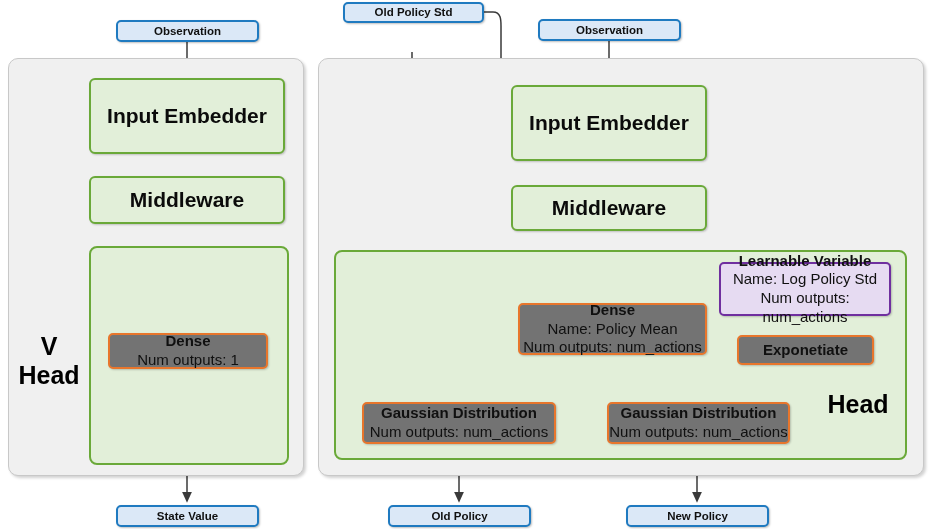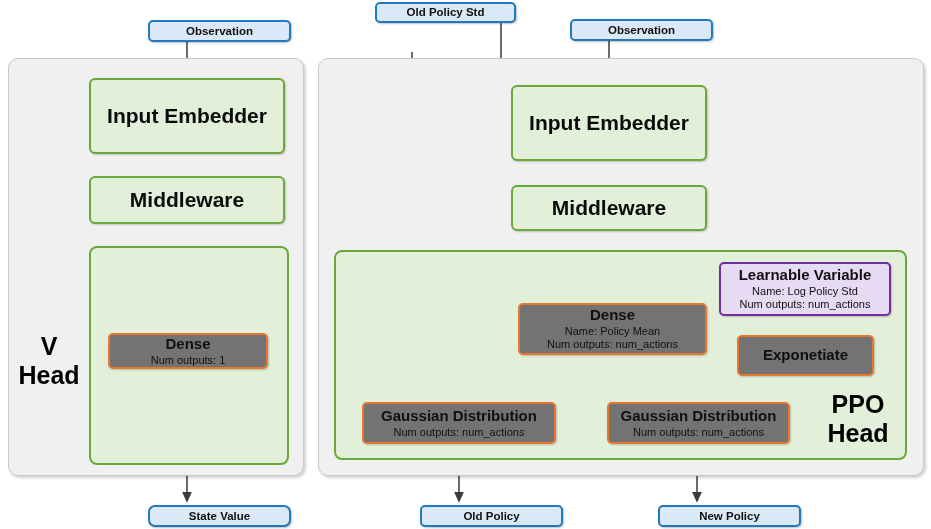--- a/index.html
+++ b/index.html
@@ -20,39 +20,38 @@
   
   .node{
     position:absolute;box-sizing:border-box;display:flex;
     flex-direction:column;align-items:center;justify-content:center;
     text-align:center;line-height:1.25;
   }
   .n-blue{
     background:#dbe8f7;border:2px solid #1f7ac0;border-radius:5px;
     font-size:11.5px;font-weight:bold;color:#101010;
     box-shadow:1px 1px 2px rgba(0,0,0,0.25);
-    margin-left:32px;
   }
   .n-green-big{
     background:#e2efd9;border:2px solid #6aa939;border-radius:6px;
     font-size:21px;font-weight:bold;color:#0b0b0b;
     box-shadow:1px 1px 2px rgba(0,0,0,0.20);
   }
   .n-orange{
     background:#737373;border:2px solid #e8762c;border-radius:5px;
     font-size:10.5px;color:#101010;
     box-shadow:1px 1px 2px rgba(0,0,0,0.20);
   }
   .n-purple{
     background:#e6dbf2;border:2px solid #6f2f9f;border-radius:5px;
     font-size:10.5px;color:#101010;
     box-shadow:1px 1px 2px rgba(0,0,0,0.20);
   }
   .n-orange .ttl,.n-purple .ttl{font-weight:bold;font-size:15px;}
-  .n-orange .sub,.n-purple .sub{font-weight:normal;font-size:11px;}
+  .n-orange .sub,.n-purple .sub{font-weight:normal;font-size:15px;}
   
   .head-label{
     position:absolute;text-align:center;font-size:25px;font-weight:bold;
     color:#000;line-height:1.15;
   }
   
   #wires{position:absolute;left:0;top:0;width:931px;height:529px;}
 </style>
 </head>
 <body>
@@ -103,27 +102,26 @@
 
   <div class="node n-green-big" style="left:89px;top:78px;width:196px;height:76px;">Input Embedder</div>
 
   <div class="node n-green-big" style="left:89px;top:176px;width:196px;height:48px;">Middleware</div>
 
   <div class="node n-orange" style="left:108px;top:333px;width:160px;height:36px;">
     <span class="ttl">Dense</span>
     <span class="sub">Num outputs: 1</span>
   </div>
 
-  <div class="node n-blue" style="left:116px;top:505px;width:143px;height:22px;border-radius:7px;">State Value</div>
+  <div class="node n-blue" style="left:116px;top:505px;width:143px;height:22px;">State Value</div>
 
   <div class="gray-box" style="left:318px;top:58px;width:604px;height:416px;"></div>
   <div class="green-box" style="left:334px;top:250px;width:569px;height:206px;"></div>
 
   <div class="head-label" style="left:812px;top:390px;width:92px;">
-    <div>PPO</div>
     <div>Head</div>
   </div>
 
   <div class="node n-blue" style="left:343px;top:2px;width:141px;height:21px;">Old Policy Std</div>
 
 
   <div class="node n-blue" style="left:538px;top:19px;width:143px;height:22px;">Observation</div>
 
   <div class="node n-green-big" style="left:511px;top:85px;width:196px;height:76px;">Input Embedder</div>
 
@@ -134,21 +132,21 @@
     <span class="sub">Name: Policy Mean</span>
     <span class="sub">Num outputs: num_actions</span>
   </div>
 
   <div class="node n-purple" style="left:719px;top:262px;width:172px;height:54px;">
     <span class="ttl">Learnable Variable</span>
     <span class="sub">Name: Log Policy Std</span>
     <span class="sub">Num outputs: num_actions</span>
   </div>
 
-  <div class="node n-orange" style="left:737px;top:335px;width:137px;height:41px;">
+  <div class="node n-orange" style="left:737px;top:335px;width:137px;height:30px;">
     <span class="ttl">Exponetiate</span>
   </div>
 
   <div class="node n-orange" style="left:362px;top:402px;width:194px;height:42px;">
     <span class="ttl">Gaussian Distribution</span>
     <span class="sub">Num outputs: num_actions</span>
   </div>
 
   <div class="node n-orange" style="left:607px;top:402px;width:183px;height:42px;">
     <span class="ttl">Gaussian Distribution</span>

